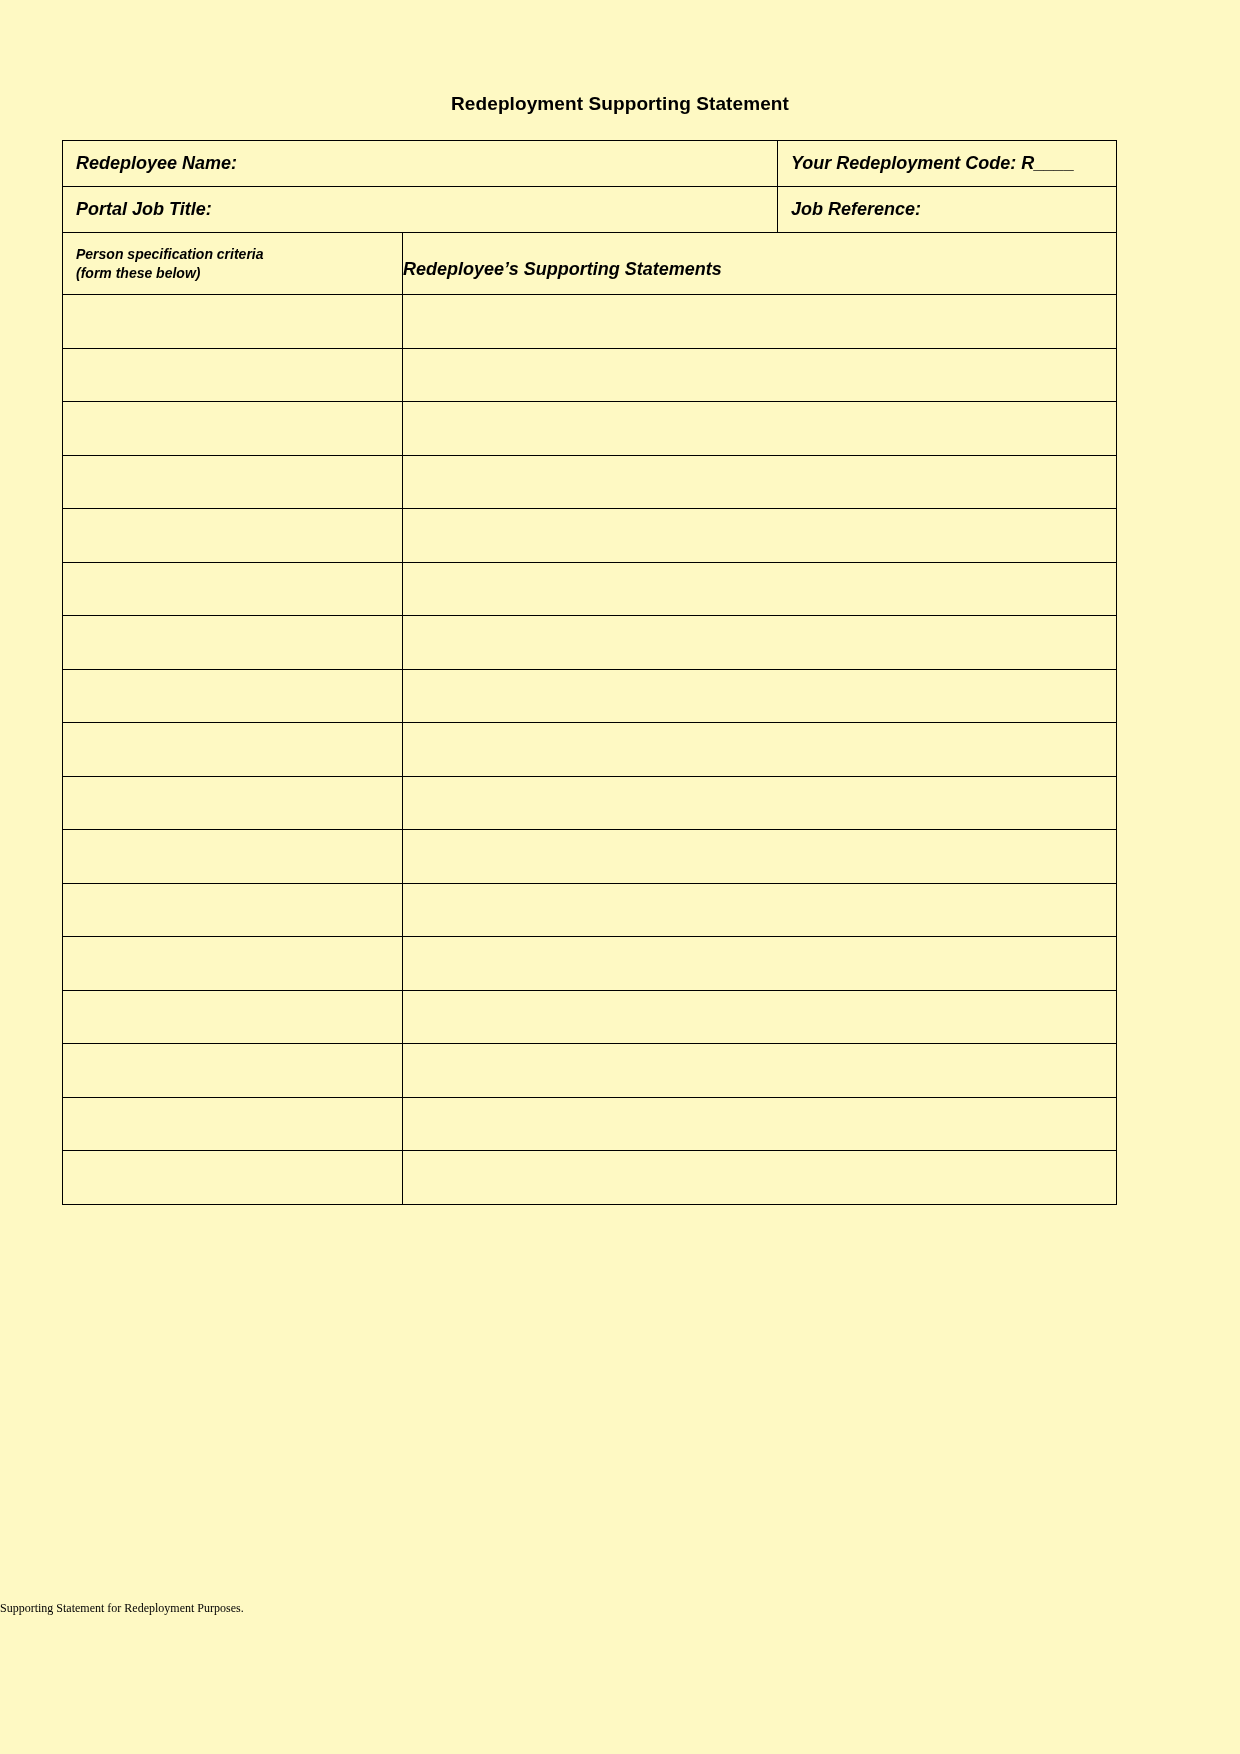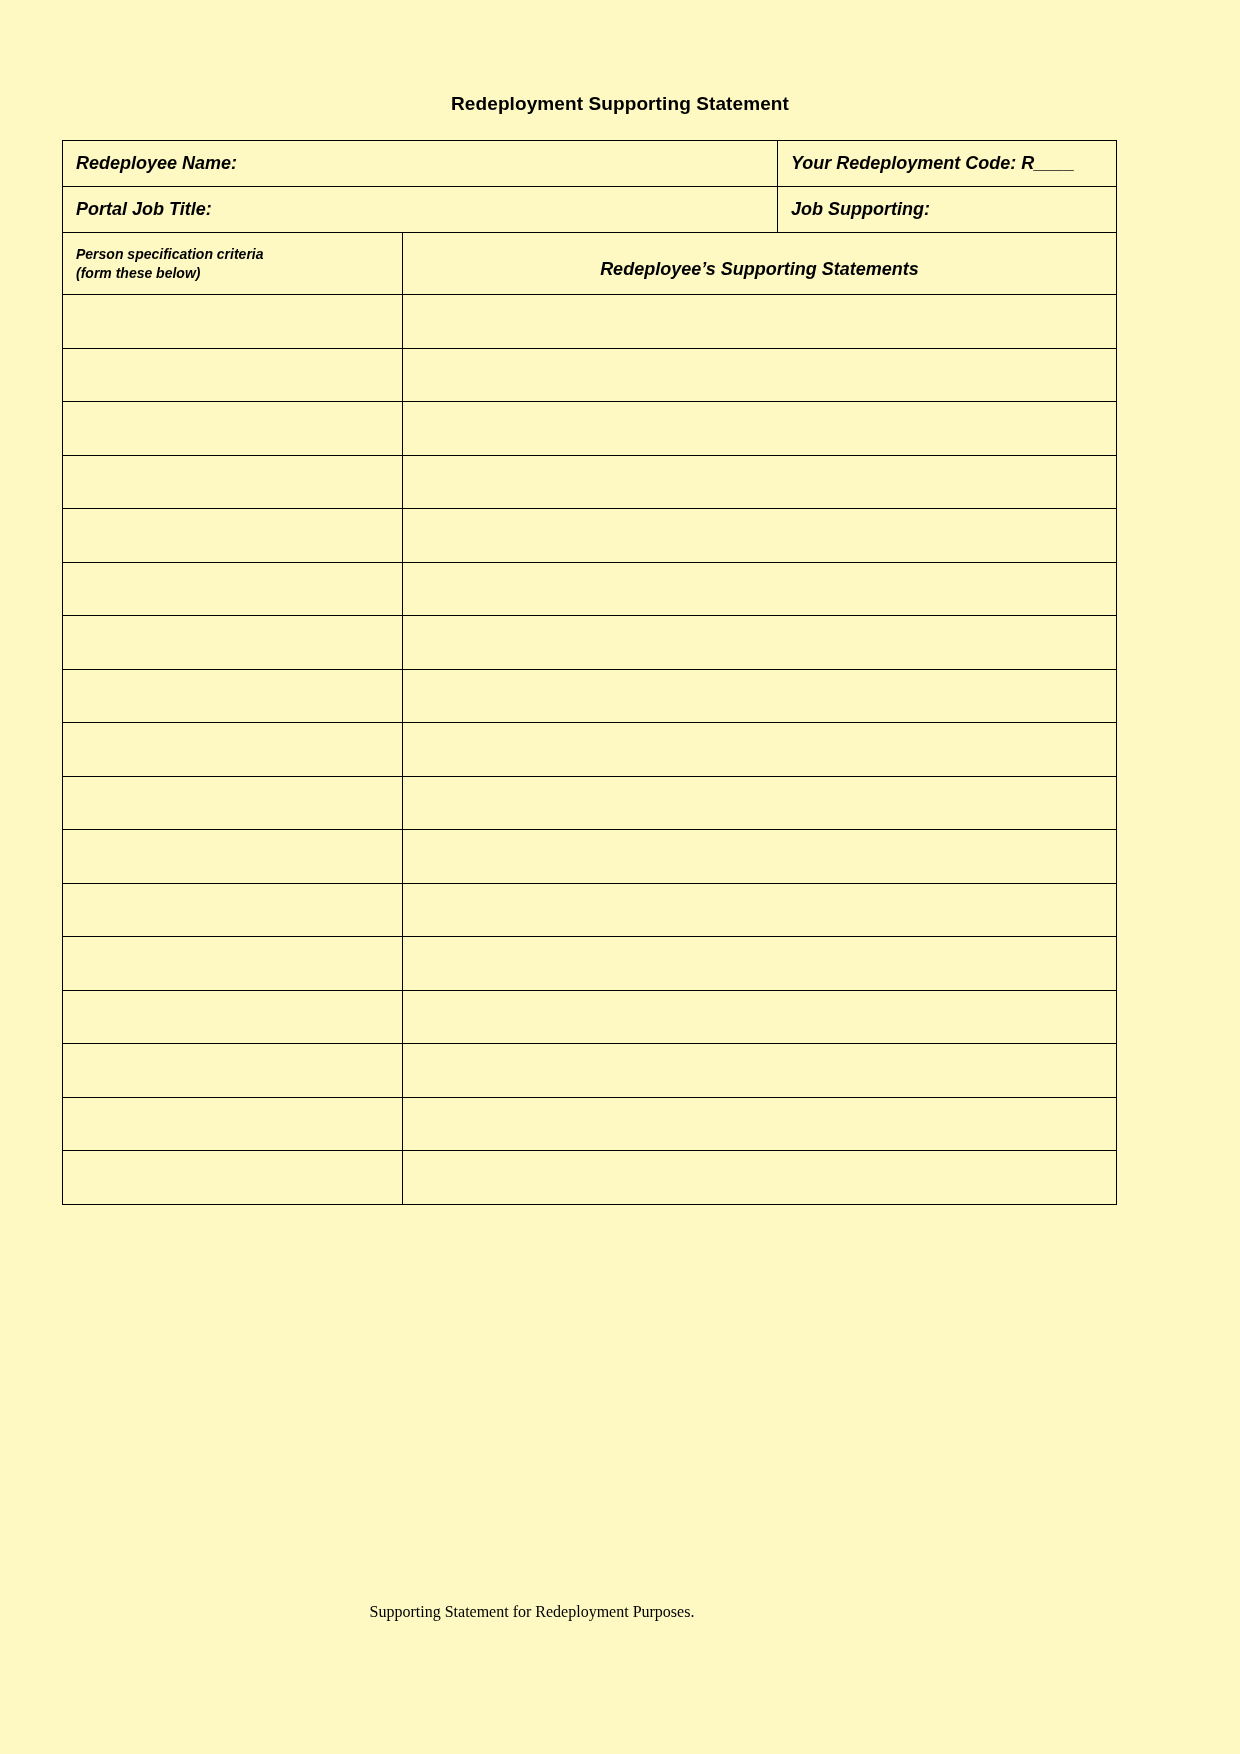--- a/index.html
+++ b/index.html
@@ -58,34 +58,34 @@
   }
   .criteria-head {
     font-size: 14px;
     font-weight: bold;
     line-height: 1.33;
     padding: 12px 12px 12px 13px;
   }
   .statements-head {
     font-size: 18px;
     font-weight: bold;
-    text-align: center;
+    text-align: left;
     padding-top: 26px;
   }
   .blank-row td {
     height: 52.5px;
   }
   .footer {
     position: absolute;
     left: 0;
     top: 1600px;
     width: 1064px;
-    text-align: center;
+    text-align: left;
     font-family: "Liberation Serif", serif;
-    font-size: 16px;
+    font-size: 12px;
     line-height: 1.45;
   }
   .footer div {
     white-space: nowrap;
   }
 </style>
 </head>
 <body>
 
 <div class="page">
@@ -105,21 +105,21 @@
         </td>
         <td>
           <div class="cell-pad">Your Redeployment Code: R____</div>
         </td>
       </tr>
       <tr class="row-head">
         <td colspan="2">
           <div class="cell-pad">Portal Job Title:</div>
         </td>
         <td>
-          <div class="cell-pad">Job Supporting:</div>
+          <div class="cell-pad">Job Reference:</div>
         </td>
       </tr>
       <tr>
         <td>
           <div class="criteria-head">
             <div>Person specification criteria</div>
             <div>(form these below)</div>
           </div>
         </td>
         <td colspan="2">

